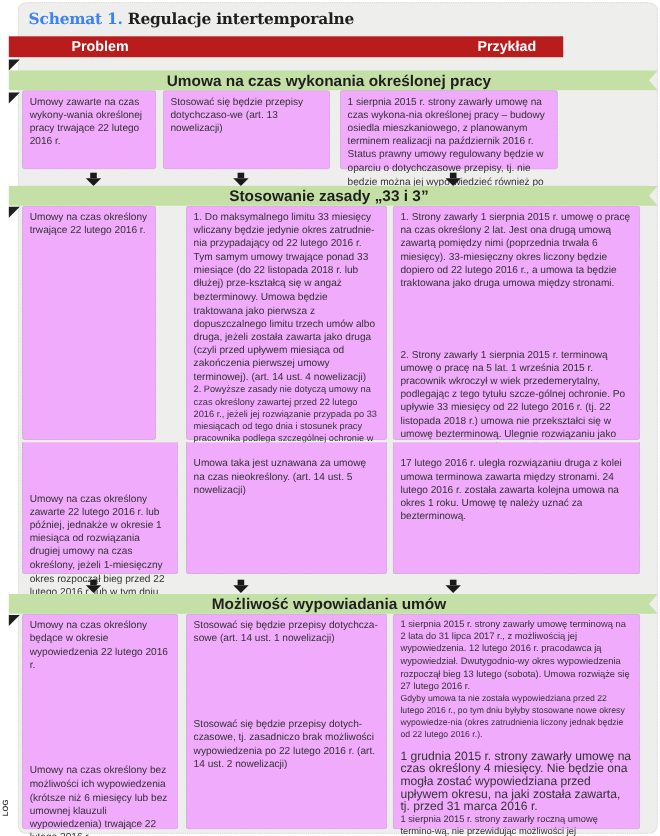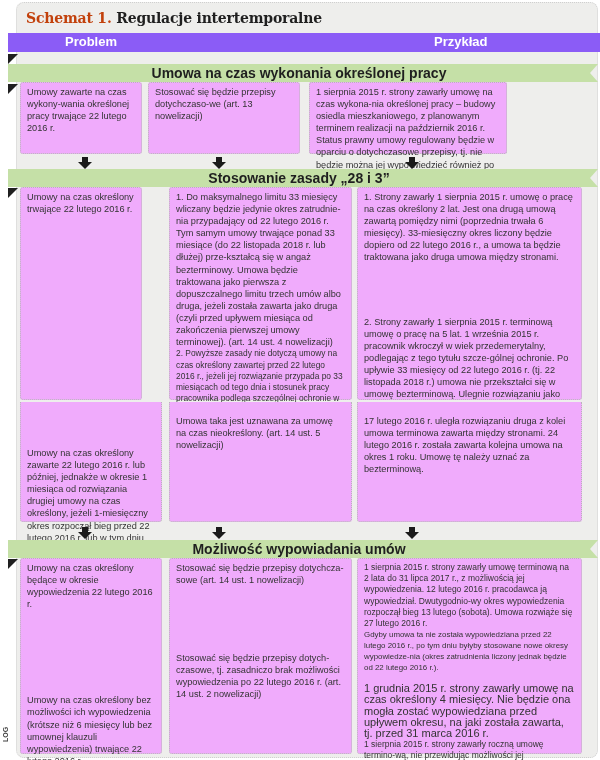--- a/index.html
+++ b/index.html
@@ -9,25 +9,25 @@
     .panel {
       position: absolute; left: 16px; top: 2px; width: 582px; height: 756px;
       background: #eeeeec; border-radius: 8px;
       border: 1px dotted #cfcfcf;
     }
     .title {
       position: absolute; left: 26px; top: 10px;
       font-family: "DejaVu Serif", serif; font-size: 14px; font-weight: bold; color: #1f1f1f;
       letter-spacing: -0.2px;
     }
-    .title .accent { color: #c2410c; margin-top: 13px; }
+    .title .accent { color: #3b82f6; margin-top: 13px; }
 
     .header-band {
-      position: absolute; left: 8px; top: 33px; width: 592px; height: 19px;
-      background: #8b5cf6; color: #ffffff;
+      position: absolute; left: 8px; top: 33px; width: 504px; height: 19px;
+      background: #b91c1c; color: #ffffff;
       font-weight: bold; font-size: 13px;
     }
     .header-band span { position: absolute; top: 1px; }
 
     .corner {
       position: absolute; left: 8px; width: 0; height: 0;
       border-top: 10px solid #1f1f1f; border-right: 10px solid transparent;
     }
 
     .section-band {
@@ -91,21 +91,21 @@
 </div>
 <div class="cell" style="left:309px; top:82px; width:200px; height:72px; width:198px;"></div>
 <div class="cell" style="left:309px; top:82px; width:198px; height:72px;">
   <p>1 sierpnia 2015 r. strony zawarły umowę na czas wykona-nia określonej pracy – budowy osiedla mieszkaniowego, z planowanym terminem realizacji na październik 2016 r. Status prawny umowy regulowany będzie w oparciu o dotychczasowe przepisy, tj. nie będzie można jej wypo-wiedzieć również po 22 lutego 2016 r.</p>
 </div>
 
 <div class="arrow" style="left:78px; top:157px;"></div>
 <div class="arrow" style="left:212px; top:157px;"></div>
 <div class="arrow" style="left:405px; top:157px;"></div>
 
-<div class="section-band" style="top:169px;">Stosowanie zasady „28 i 3”</div>
+<div class="section-band" style="top:169px;">Stosowanie zasady „33 i 3”</div>
 <div class="corner" style="top:188px;"></div>
 
 <div class="cell" style="left:20px; top:187px; width:122px; height:213px;">
   <p>Umowy na czas określony trwające 22 lutego 2016 r.</p>
 </div>
 <div class="cell" style="left:169px; top:187px; width:183px; height:213px;">
   <p>1. Do maksymalnego limitu 33 miesięcy wliczany będzie jedynie okres zatrudnie-nia przypadający od 22 lutego 2016 r. Tym samym umowy trwające ponad 33 miesiące (do 22 listopada 2018 r. lub dłużej) prze-kształcą się w angaż bezterminowy. Umowa będzie traktowana jako pierwsza z dopuszczalnego limitu trzech umów albo druga, jeżeli została zawarta jako druga (czyli przed upływem miesiąca od zakończenia pierwszej umowy terminowej). (art. 14 ust. 4 nowelizacji)</p>
   <p style="font-size:8.4px; line-height:11.3px;">2. Powyższe zasady nie dotyczą umowy na czas określony zawartej przed 22 lutego 2016 r., jeżeli jej rozwiązanie przypada po 33 miesiącach od tego dnia i stosunek pracy pracownika podlega szczególnej ochronie w okresie od wejścia w życie nowelizacji do upływu 33 miesięcy – w takim przypadku umowa rozwiąże się z upływem terminu, na jaki została zawarta, i nie przekształci się w umowę bezterminową. (art. 14 ust. 6 nowelizacji)</p>
 </div>
 <div class="cell" style="left:357px; top:187px; width:225px; height:213px;">

